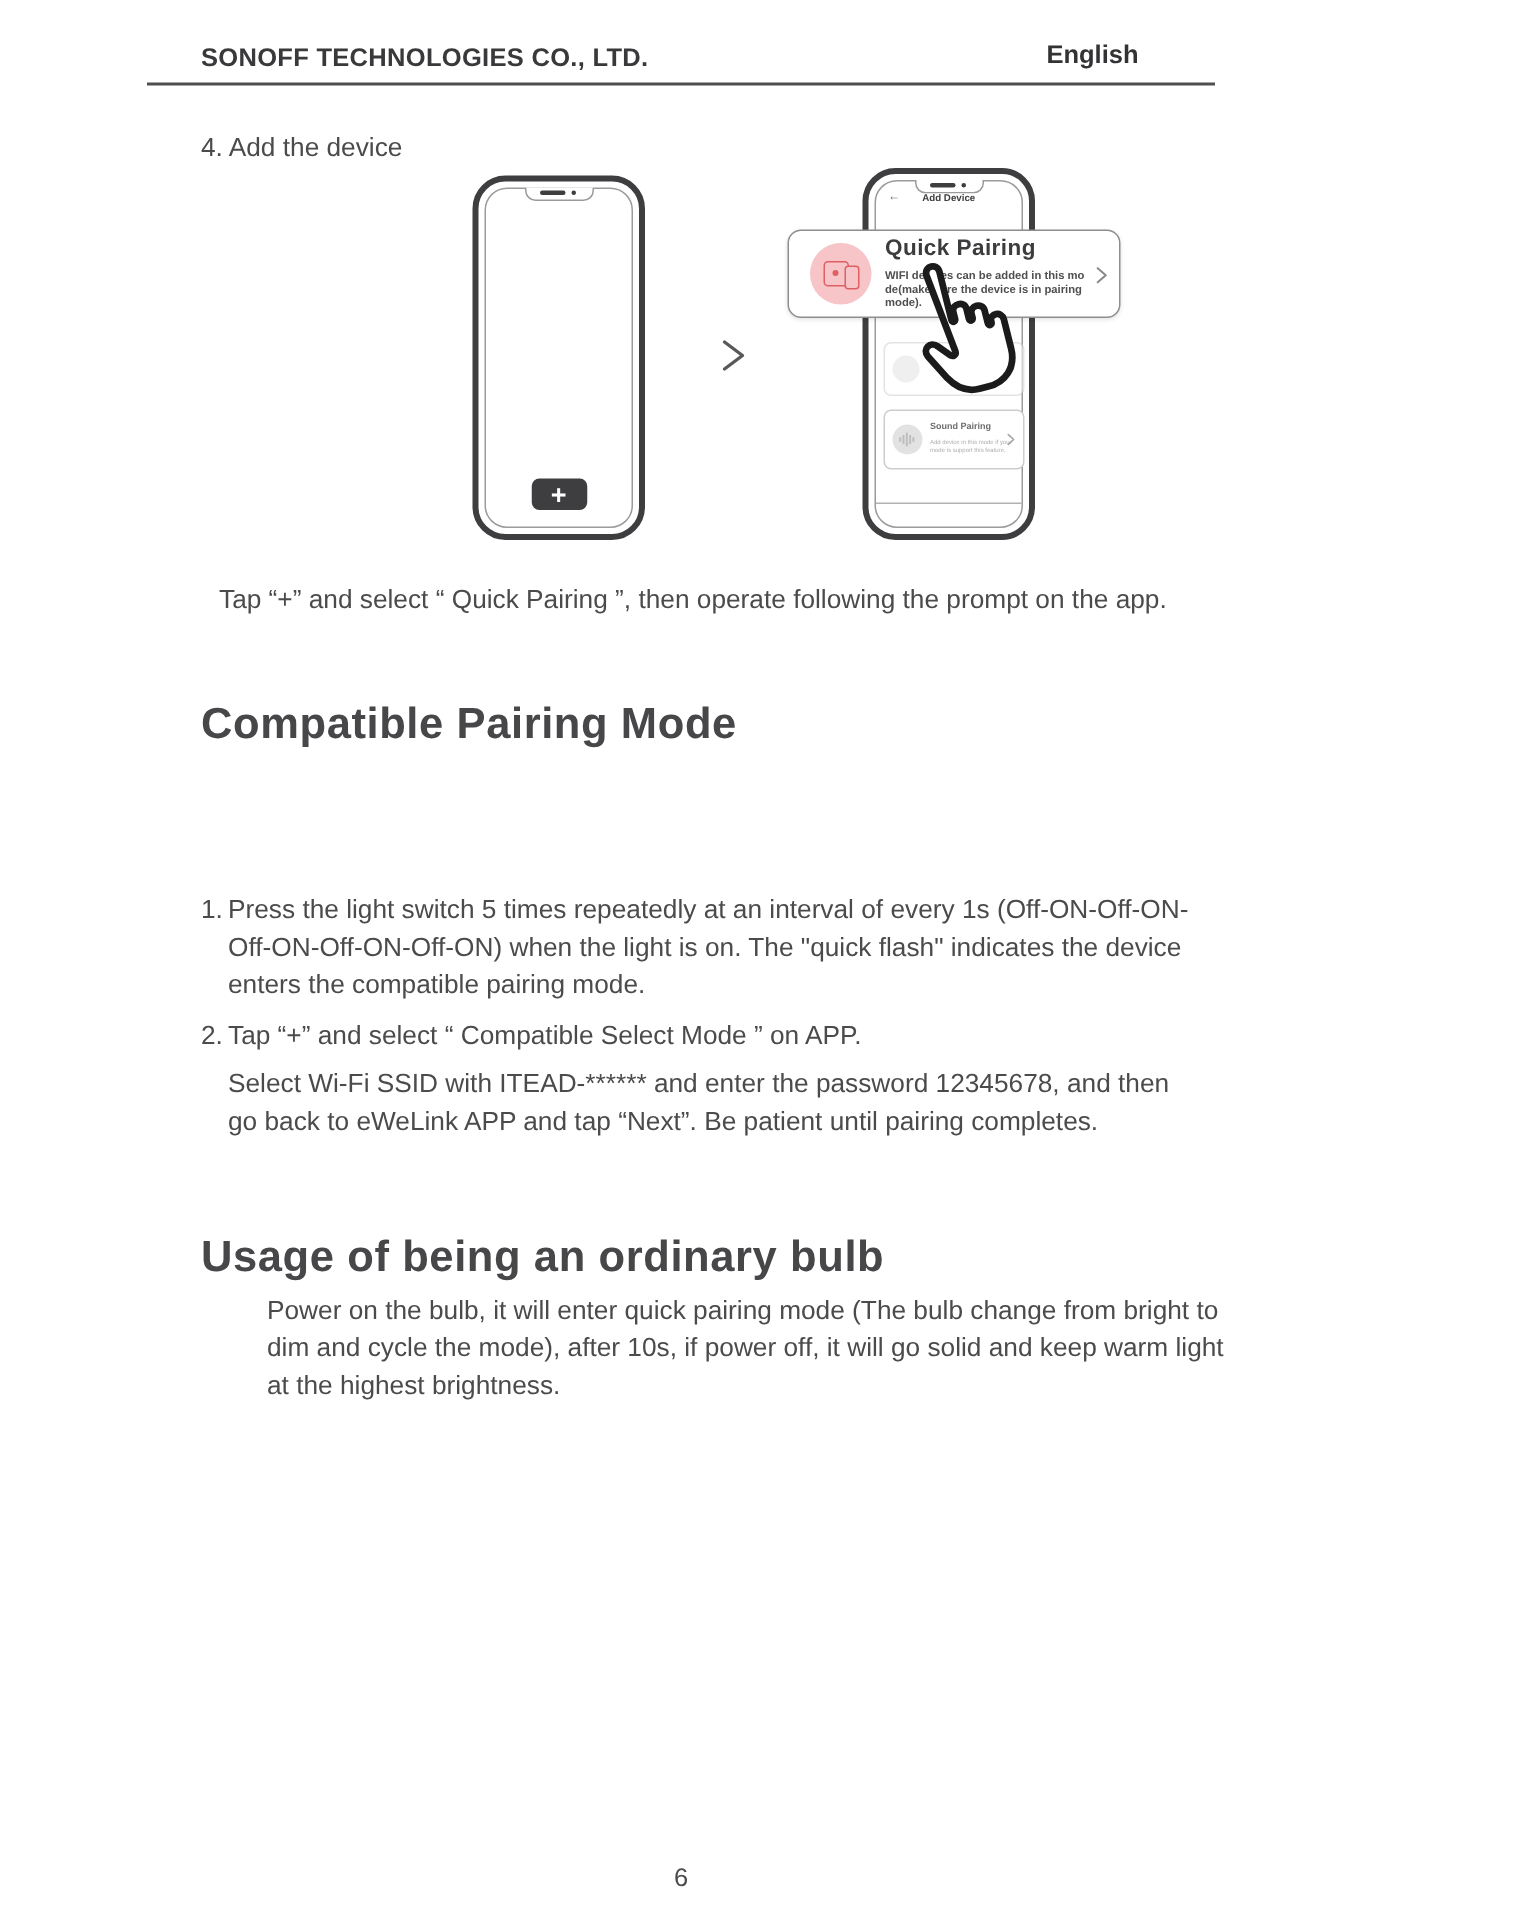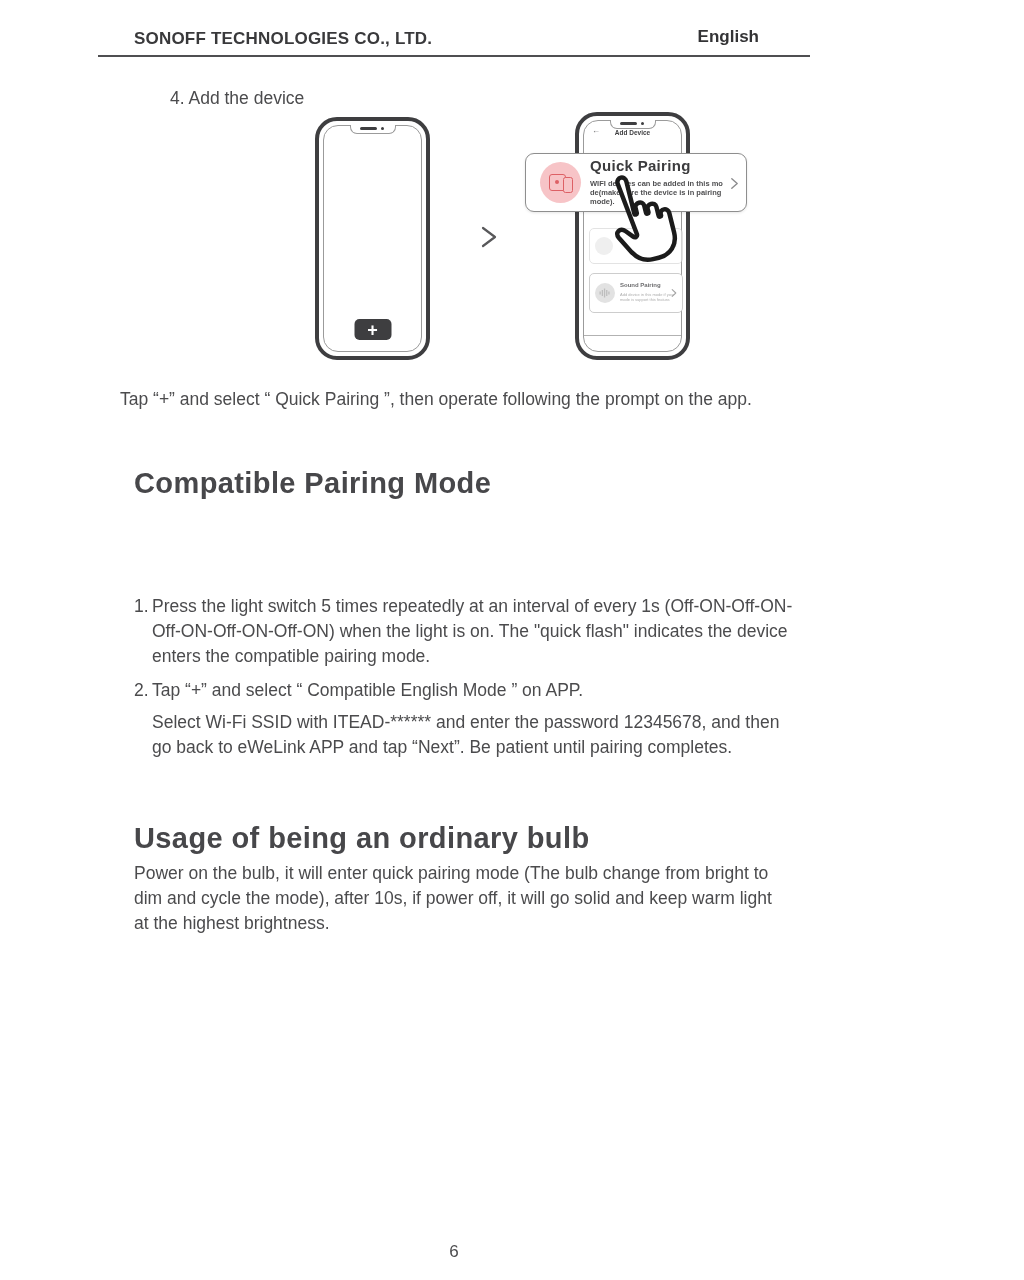--- a/index.html
+++ b/index.html
@@ -5,21 +5,21 @@
   html,body{margin:0;padding:0;background:#ffffff;}
   .page{position:relative;width:908px;height:1280px;background:#ffffff;
         font-family:"Liberation Sans",sans-serif;color:#4b4b4d;overflow:hidden;}
 
   
   .company{position:absolute;left:134px;top:29px;font-size:17px;font-weight:bold;
            color:#39393b;letter-spacing:.2px;}
   .lang{position:absolute;right:149px;top:27px;font-size:17px;font-weight:bold;color:#333335;}
   .rule{position:absolute;left:98px;right:98px;top:55px;border-top:2px solid #4f4f51;}
 
-  .step{position:absolute;left:134px;top:88px;font-size:17.5px;color:#4b4b4d;margin-left:36px;}
+  .step{position:absolute;left:134px;top:88px;font-size:17.5px;color:#4b4b4d;}
 
   
   .figure{position:absolute;left:0;top:110px;width:1024px;height:260px;}
   .phone{position:absolute;border:4px solid #3e3e40;border-radius:22px;background:#fff;box-sizing:border-box;}
   .phone-left{left:315px;top:7px;width:115px;height:243px;}
   .phone-right{left:575px;top:2px;width:115px;height:248px;}
   .screen{position:absolute;left:4px;right:4px;top:4px;bottom:4px;border:1.5px solid #9b9b9b;border-radius:15px;}
   .notch{position:absolute;top:-1.5px;left:50%;transform:translateX(-50%);width:46px;height:9px;background:#fff;
          border:1.5px solid #9b9b9b;border-top:none;border-radius:0 0 7px 7px;box-sizing:border-box;}
   .speaker{position:absolute;top:2px;left:9px;width:17px;height:3px;background:#3e3e40;border-radius:2px;}
@@ -54,27 +54,27 @@
   .qp-dot{position:absolute;left:15px;top:18px;width:4px;height:4px;background:#dd6065;border-radius:50%;}
   .qp-phone{position:absolute;left:23px;top:15px;width:8px;height:14px;border:1.4px solid #dd6065;border-radius:2.5px;background:#f7c4c7;}
   .popup-title{position:absolute;left:64px;top:3px;font-size:15px;font-weight:bold;color:#3c3c3e;letter-spacing:.3px;}
   .popup-desc{position:absolute;left:64px;top:25px;font-size:7.5px;line-height:9px;font-weight:bold;
               color:#4f4f51;white-space:pre-line;}
   .popup-chev{position:absolute;right:7px;top:23px;}
 
   .hand{position:absolute;left:600px;top:60px;}
 
   
-  .caption{position:absolute;left:120px;top:389px;font-size:17.5px;color:#4b4b4d;}
+  .caption{position:absolute;left:146px;top:389px;font-size:17.5px;color:#4b4b4d;}
   .h1{position:absolute;left:134px;font-size:29px;font-weight:bold;color:#47474a;letter-spacing:.4px;text-align:right;}
   .h1-compatible{top:467px;}
   .h1-usage{top:822px;}
   .para{position:absolute;left:134px;font-size:17.5px;line-height:25px;color:#4b4b4d;white-space:pre-line;}
   .intro{top:532px;}
-  .usage-body{top:861px;}
+  .usage-body{top:861px;margin-left:44px;}
   .list-item{position:absolute;left:134px;display:flex;font-size:17.5px;line-height:25px;color:#4b4b4d;}
   .li-1{top:594px;}
   .li-2{top:678px;}
   .li-3{top:710px;}
   .marker{width:18px;flex-shrink:0;}
   .li-text{white-space:pre-line;}
   .page-num{position:absolute;left:0;right:0;top:1242px;text-align:center;font-size:17px;color:#4b4b4d;}
 </style>
 </head>
 <body>
@@ -167,21 +167,21 @@
   <div class="h1 h1-compatible">Compatible Pairing Mode</div>
 
   <div class="list-item li-1">
     <div class="marker">1.</div>
     <div class="li-text">Press the light switch 5 times repeatedly at an interval of every 1s (Off-ON-Off-ON-
 Off-ON-Off-ON-Off-ON) when the light is on. The "quick flash" indicates the device
 enters the compatible pairing mode.</div>
   </div>
   <div class="list-item li-2">
     <div class="marker">2.</div>
-    <div class="li-text">Tap “+” and select “ Compatible English Mode ” on APP.</div>
+    <div class="li-text">Tap “+” and select “ Compatible Select Mode ” on APP.</div>
   </div>
   <div class="list-item li-3">
     <div class="marker"></div>
     <div class="li-text">Select Wi-Fi SSID with ITEAD-****** and enter the password 12345678, and then
 go back to eWeLink APP and tap “Next”. Be patient until pairing completes.</div>
   </div>
 
   <div class="h1 h1-usage">Usage of being an ordinary bulb</div>
   <div class="para usage-body">Power on the bulb, it will enter quick pairing mode (The bulb change from bright to
 dim and cycle the mode), after 10s, if power off, it will go solid and keep warm light

